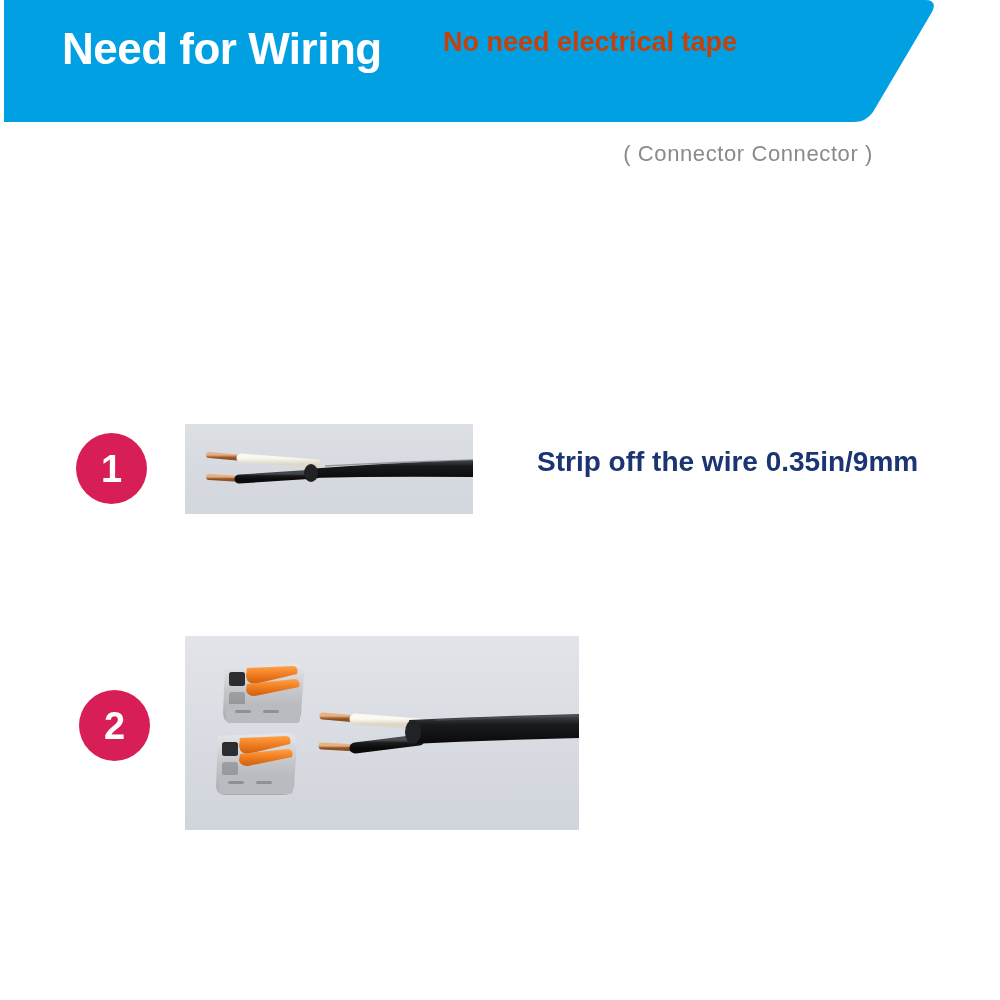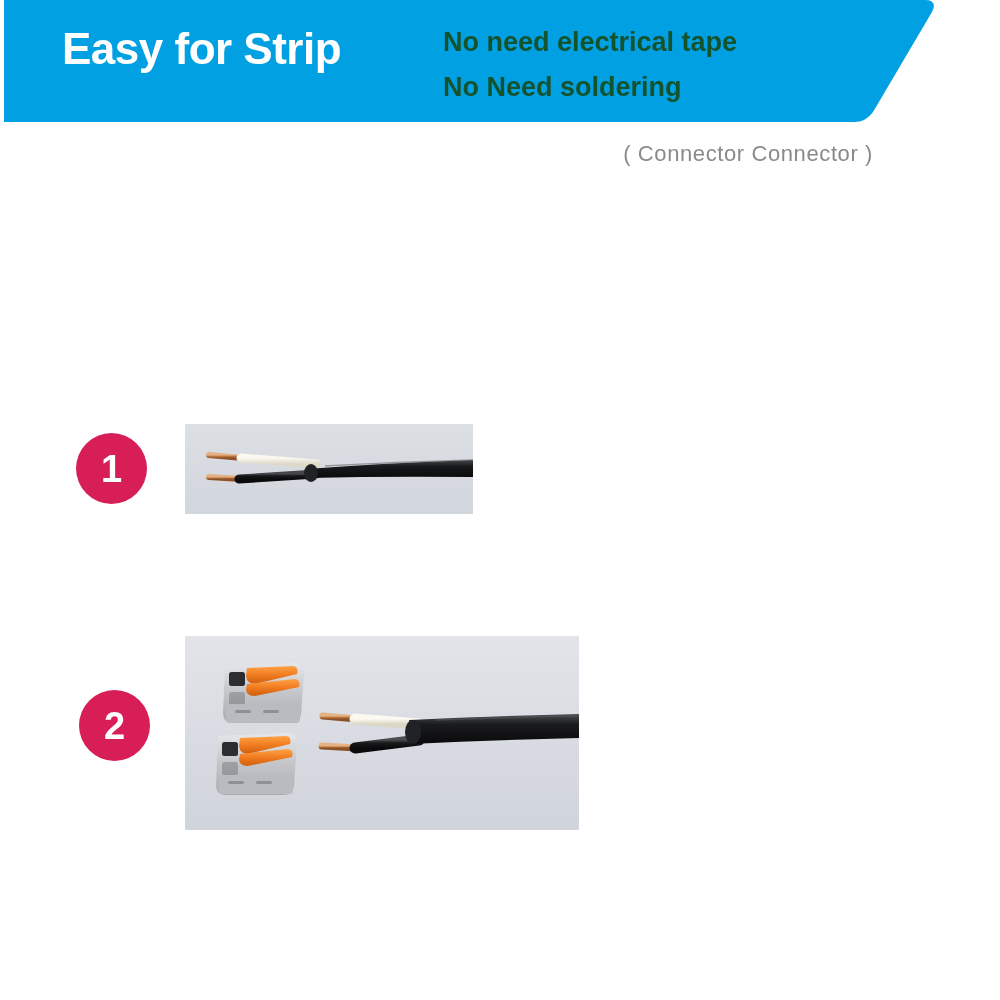--- a/index.html
+++ b/index.html
@@ -39,21 +39,21 @@
   }
   #banner-sub-list {
     position: absolute;
     left: 443px;
     top: 20px;
     width: 480px;
   }
   #banner-sub-list .sub-line {
     font-size: 27px;
     font-weight: 700;
-    color: #14532d;
+    color: #c2410c;
     line-height: 45px;
     white-space: nowrap;
   }
 
   
   #connector-note {
     position: absolute;
     right: 127px;
     top: 141px;
     font-size: 22px;
@@ -111,24 +111,23 @@
 
   .photo-svg { display: block; width: 100%; height: 100%; }
 </style>
 </head>
 <body>
 
 <div id="header-banner">
   <svg class="banner-shape" viewBox="0 0 1000 122" preserveAspectRatio="none">
     <path d="M4,0 L925,0 Q938,0 932,12 L873,112 Q866,122 854,122 L4,122 Z" fill="#00a0e3"></path>
   </svg>
-  <div id="banner-title">Easy for Strip</div>
+  <div id="banner-title">Need for Wiring</div>
   <div id="banner-sub-list">
     <div class="sub-line">No need electrical tape</div>
-    <div class="sub-line">No Need soldering</div>
   </div>
 </div>
 
 <div id="connector-note">( Connector Connector )</div>
 
 <div class="step-row" id="step-row-1">
   <div class="step-badge">1</div>
 
   <div class="step-photo">
     <svg class="photo-svg" viewBox="0 0 288 90" preserveAspectRatio="none">
@@ -161,20 +160,23 @@
       <path d="M24,31 L58,34" stroke="url(#cop1)" stroke-width="6" stroke-linecap="round"></path>
 
       <path d="M56,34 L132,40" stroke="url(#wht1)" stroke-width="9" stroke-linecap="round"></path>
 
       <path d="M122,45 Q200,39 288,36 L288,53 Q200,52 124,54 Z" fill="url(#blk1)"></path>
       <ellipse cx="126" cy="49" rx="7" ry="9" fill="#202225"></ellipse>
       <path d="M140,42 Q210,38 288,36" stroke="#5a5c60" stroke-width="1.4" fill="none" opacity="0.55"></path>
     </svg>
   </div>
 
+  <div class="step-text">
+    <div class="txt-blue">Strip off the wire 0.35in/9mm</div>
+  </div>
 </div>
 
 <div class="step-row" id="step-row-2">
   <div class="step-badge">2</div>
 
   <div class="step-photo">
     <svg class="photo-svg" viewBox="0 0 394 194" preserveAspectRatio="none">
       <defs>
         <linearGradient id="bg2" x1="0" y1="0" x2="0" y2="1">
           <stop offset="0" stop-color="#e2e4e9"></stop>

